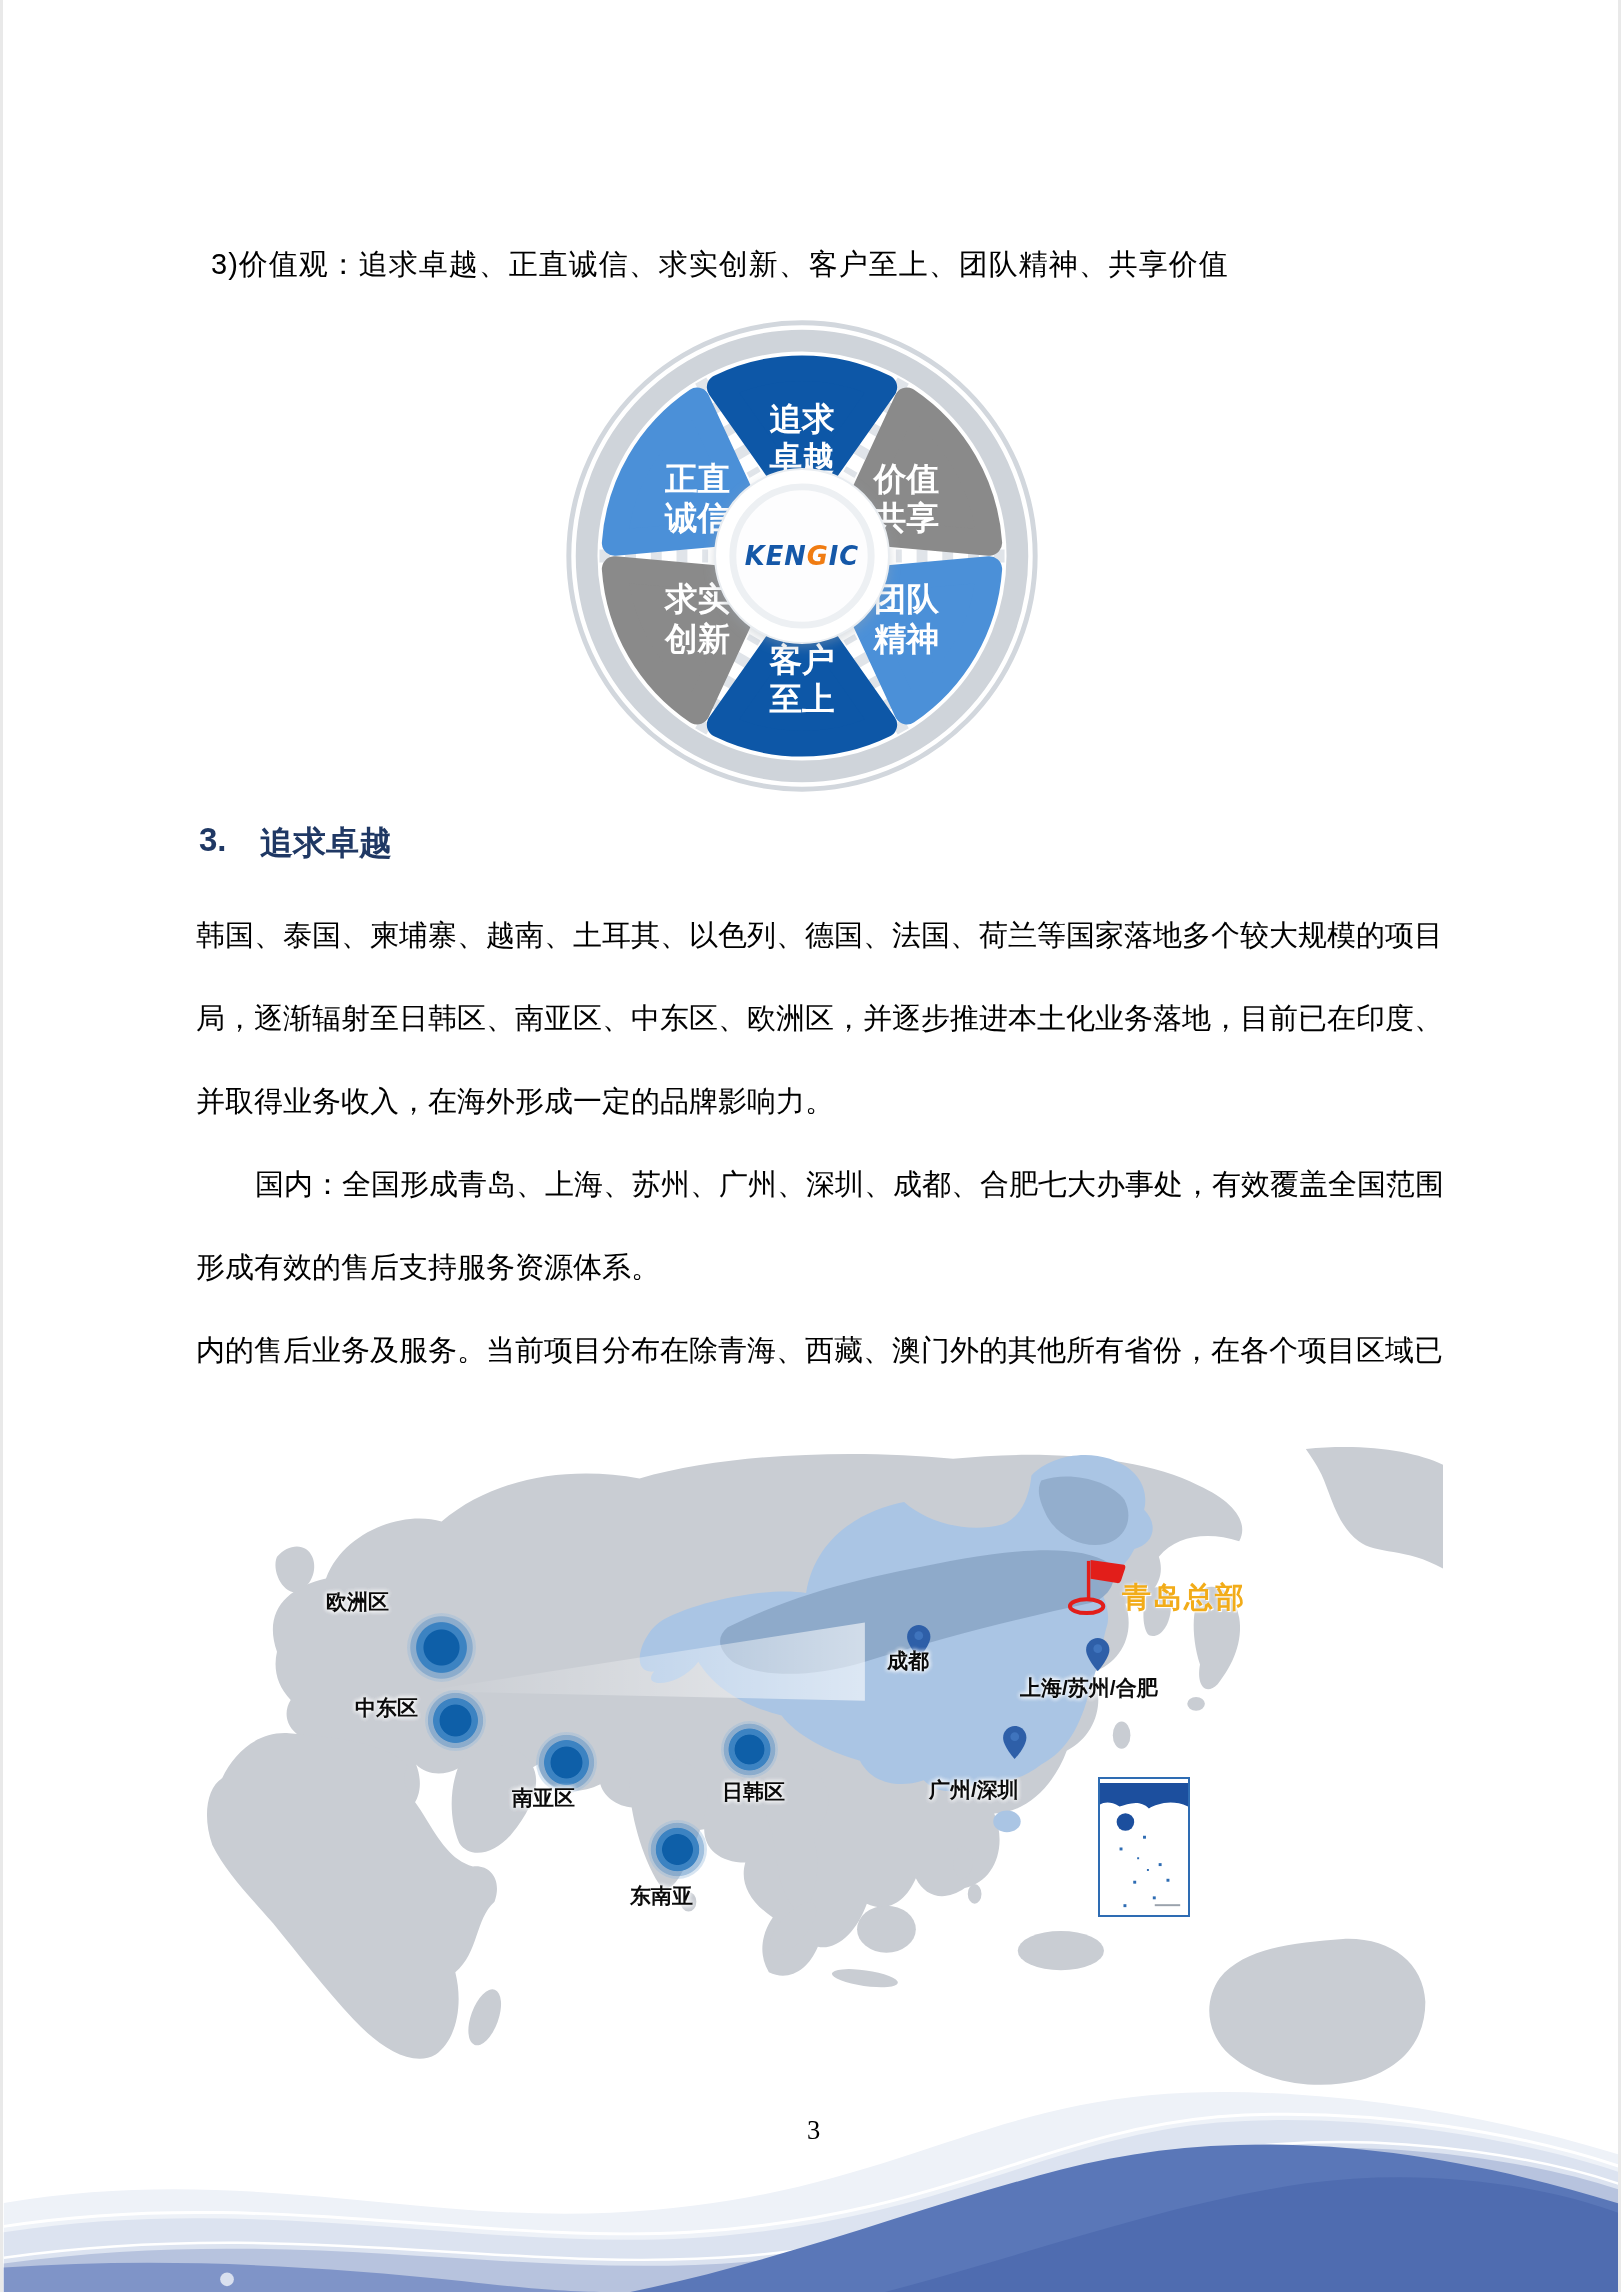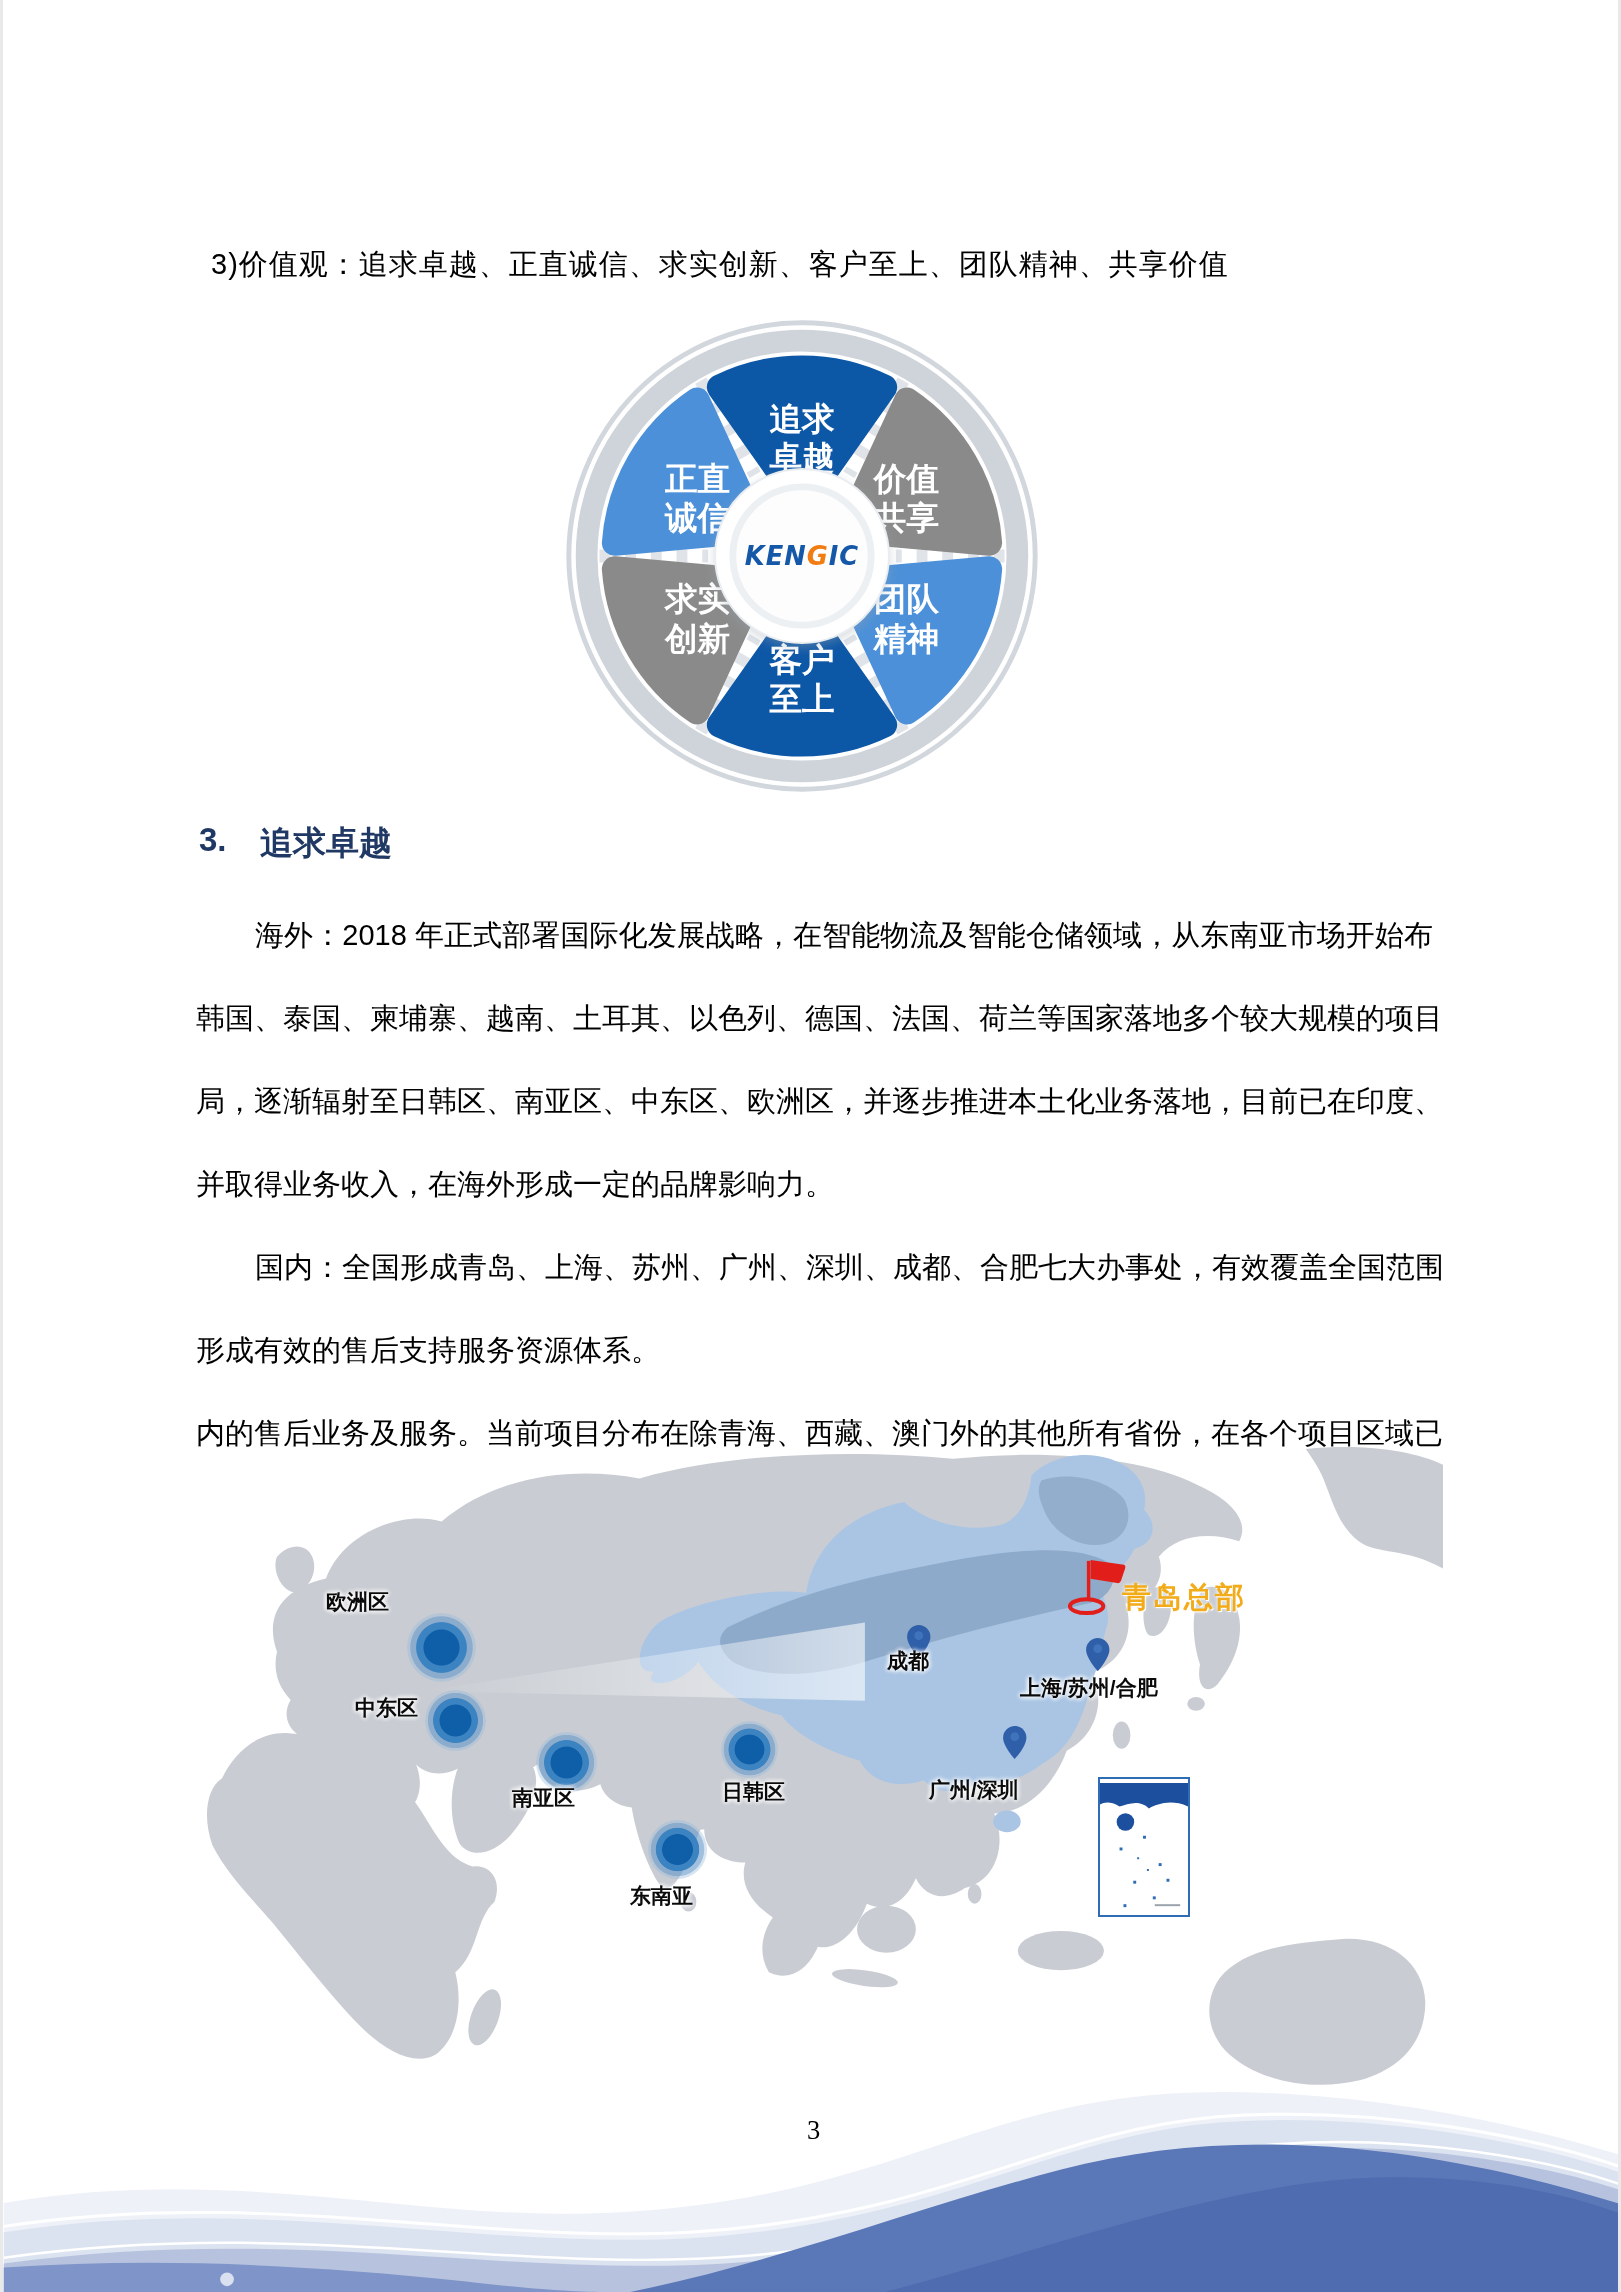--- a/index.html
+++ b/index.html
@@ -80,21 +80,20 @@
       <text x="250" y="259" text-anchor="middle" font-size="26" font-weight="bold" font-style="italic" letter-spacing="1" font-family="DejaVu Sans, Liberation Sans, sans-serif"><tspan fill="#1558a8">KEN</tspan><tspan fill="#f07c12">G</tspan><tspan fill="#1558a8">IC</tspan></text>
     </svg>
   </div>
 
   <div class="heading" style="color: rgb(31, 56, 100);">
     <span class="num">3.</span>
     <span>追求卓越</span>
   </div>
 
   <div class="bodytext" id="bodytext">
-      <div class="line indent">海外：2018 年正式部署国际化发展战略，在智能物流及智能仓储领域，从东南亚市场开始布</div>
       <div class="line">韩国、泰国、柬埔寨、越南、土耳其、以色列、德国、法国、荷兰等国家落地多个较大规模的项目</div>
       <div class="line">局，逐渐辐射至日韩区、南亚区、中东区、欧洲区，并逐步推进本土化业务落地，目前已在印度、</div>
       <div class="line noj">并取得业务收入，在海外形成一定的品牌影响力。</div>
       <div class="line indent">国内：全国形成青岛、上海、苏州、广州、深圳、成都、合肥七大办事处，有效覆盖全国范围</div>
       <div class="line noj">形成有效的售后支持服务资源体系。</div>
       <div class="line">内的售后业务及服务。当前项目分布在除青海、西藏、澳门外的其他所有省份，在各个项目区域已</div>
     </div>
 
   <div class="map" id="mapbox">
     <svg class="world" width="1264" height="652" viewBox="0 0 1290 665">

